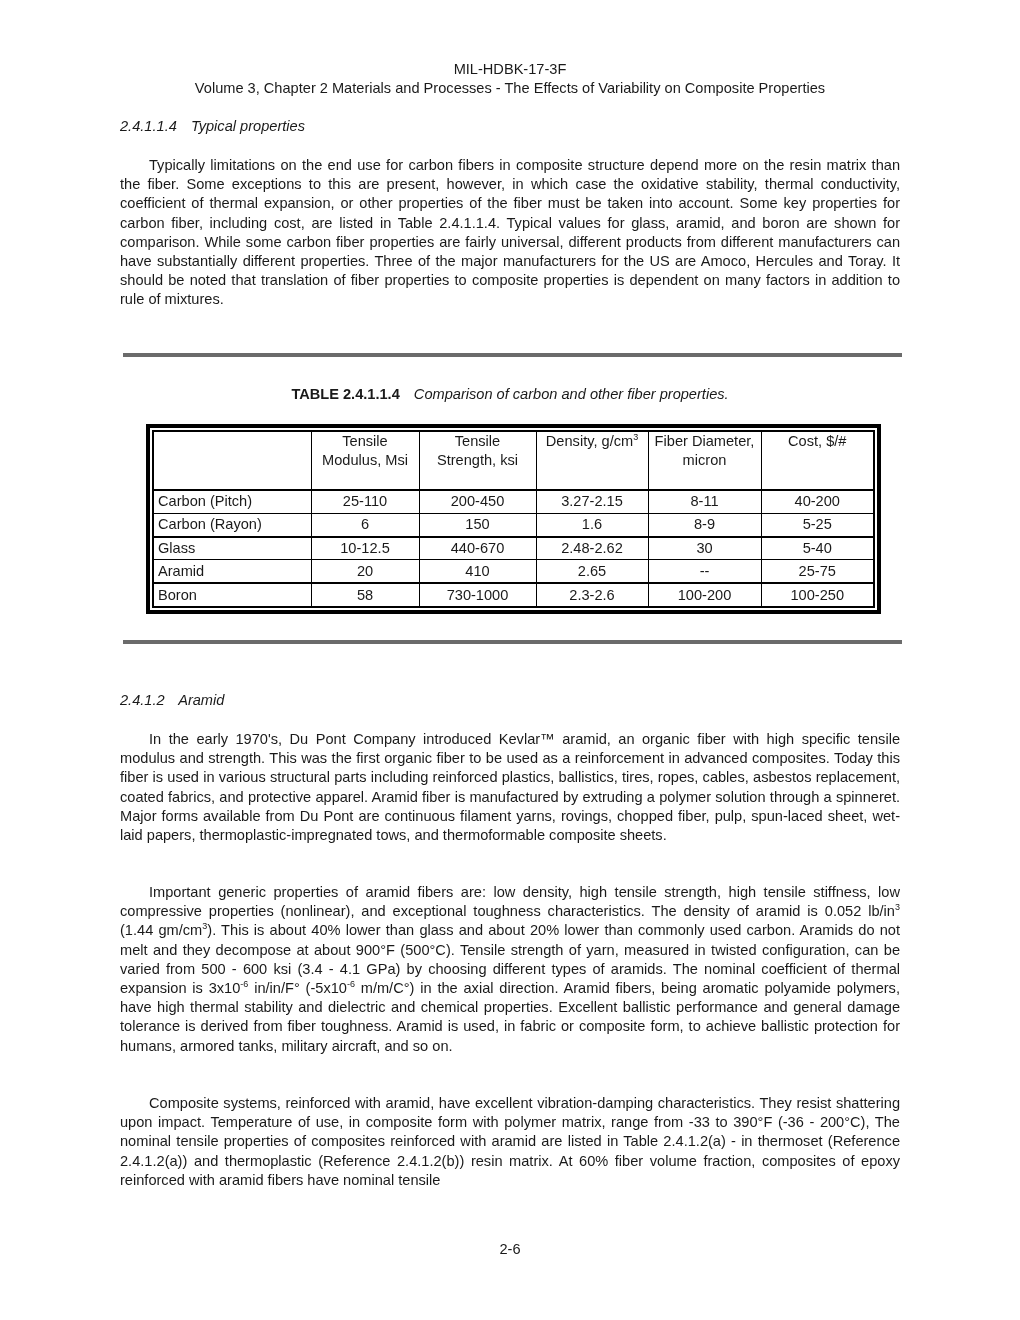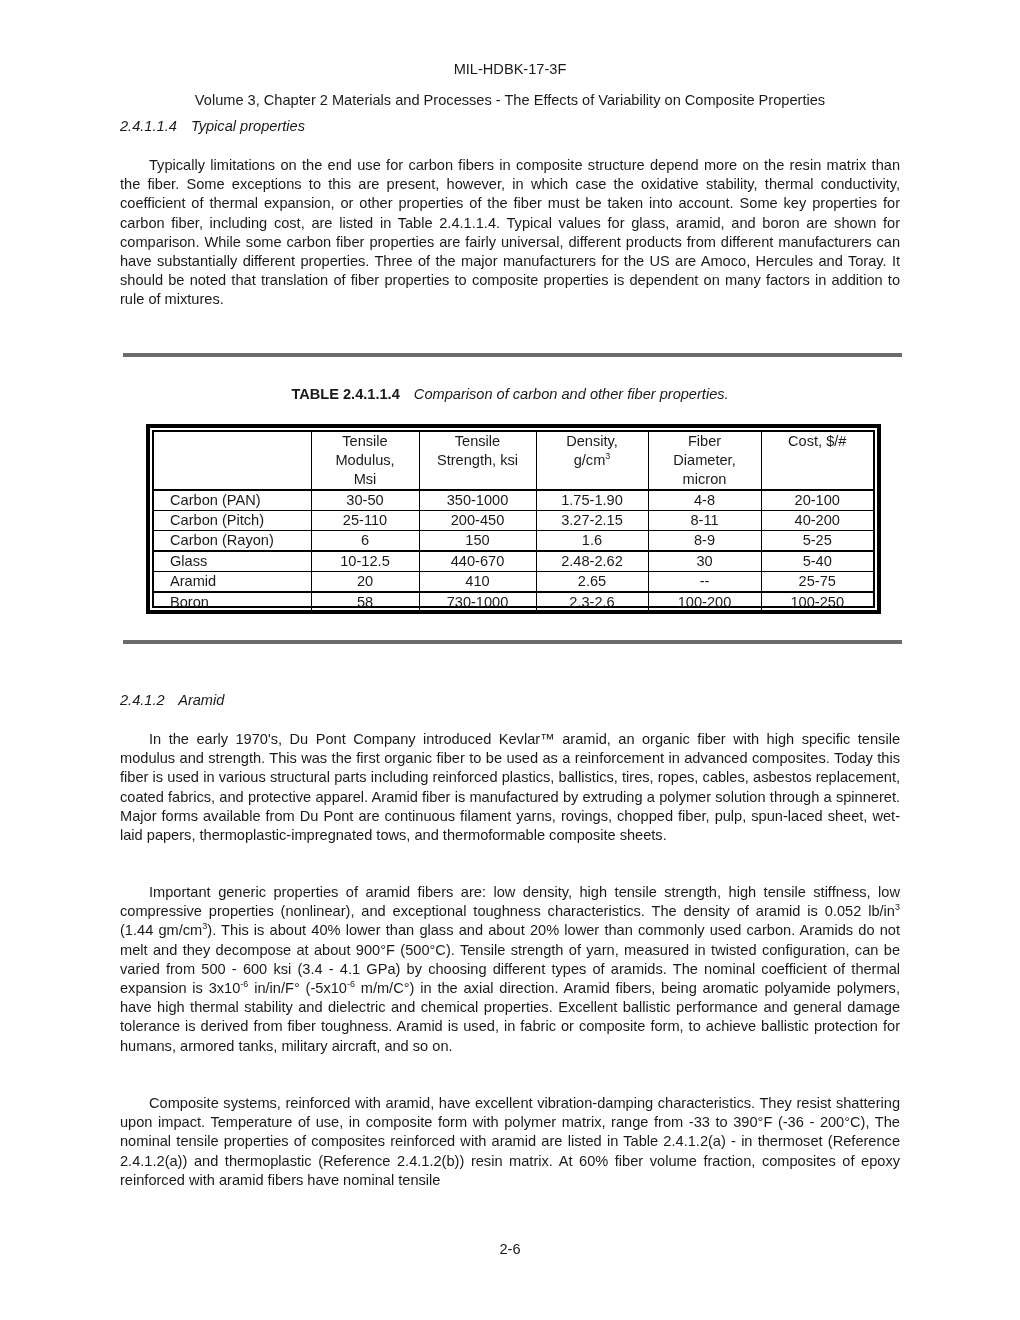--- a/index.html
+++ b/index.html
@@ -3,39 +3,39 @@
 <meta charset="utf-8">
 <style>
   html, body { margin: 0; padding: 0; background: #ffffff; }
   body {
     width: 1020px; height: 1320px; position: relative; overflow: hidden;
     font-family: "Liberation Sans", sans-serif; color: #1a1a1a;
     font-size: 14.6px;
   }
   .hdr { position: absolute; left: 120px; width: 780px; text-align: center; font-size: 14.6px; line-height: 19px; }
   .hdr1 { top: 48px; margin-top: 12px; }
-  .hdr2 { top: 79px; margin-top: 12px; }
+  .hdr2 { top: 79px; }
   .sec { position: absolute; left: 120px; font-style: italic; font-size: 14.6px; line-height: 19px; }
   .sec .num { margin-right: 10px; }
   .para {
     position: absolute; left: 120px; width: 780px;
     text-align: justify; line-height: 19.2px; font-size: 14.6px;
     text-indent: 29px; margin: 0;
   }
   .rule { position: absolute; left: 123px; width: 779px; height: 4px; background: #6b6b6b; }
   .caption { position: absolute; left: 120px; width: 780px; top: 385px; text-align: center; font-size: 14.6px; line-height: 19px; }
   .caption b { font-weight: bold; margin-right: 10px; }
   .caption i { font-style: italic; margin-top: 32px; }
   .tbl-outer {
     position: absolute; left: 146px; top: 424px; width: 735px; height: 190px;
     border: 4px solid #000; box-sizing: border-box; padding: 2px;
   }
   .tbl-inner { border: 2px solid #000; width: 100%; height: 100%; box-sizing: border-box; }
   table { border-collapse: collapse; width: 100%; height: 100%; font-size: 14.6px; }
-  td, th { border: 1.5px solid #000; padding: 0 16px; font-weight: normal; line-height: 19px; }
+  td, th { border: 1.5px solid #000; padding: 0 4px; font-weight: normal; line-height: 19px; }
   th { vertical-align: top; text-align: center; }
   tr:first-child th { border-top: none; }
   tr > :first-child { border-left: none; }
   tr > :last-child { border-right: none; border-radius: 28px; }
   tbody tr:last-child td { border-bottom: none; }
   td { text-align: center; height: 19px; }
   td.name { text-align: left; }
   tr.thick-top td { border-top: 2.5px solid #000; }
   thead tr th { border-bottom: 2.5px solid #000; }
   sup { font-size: 9px; vertical-align: super; line-height: 0; }
@@ -76,28 +76,20 @@
         <tr>
           <th style="height:57px"></th>
           <th>Tensile Modulus, Msi</th>
           <th>Tensile Strength, ksi</th>
           <th><span>Density, g/cm</span><sup>3</sup></th>
           <th>Fiber Diameter, micron</th>
           <th>Cost, $/#</th>
         </tr>
       </thead>
       <tbody>
-        <tr>
-          <td class="name">Carbon (PAN)</td>
-          <td>30-50</td>
-          <td>350-1000</td>
-          <td>1.75-1.90</td>
-          <td>4-8</td>
-          <td>20-100</td>
-        </tr>
         <tr>
           <td class="name">Carbon (Pitch)</td>
           <td>25-110</td>
           <td>200-450</td>
           <td>3.27-2.15</td>
           <td>8-11</td>
           <td>40-200</td>
         </tr>
         <tr>
           <td class="name">Carbon (Rayon)</td>

